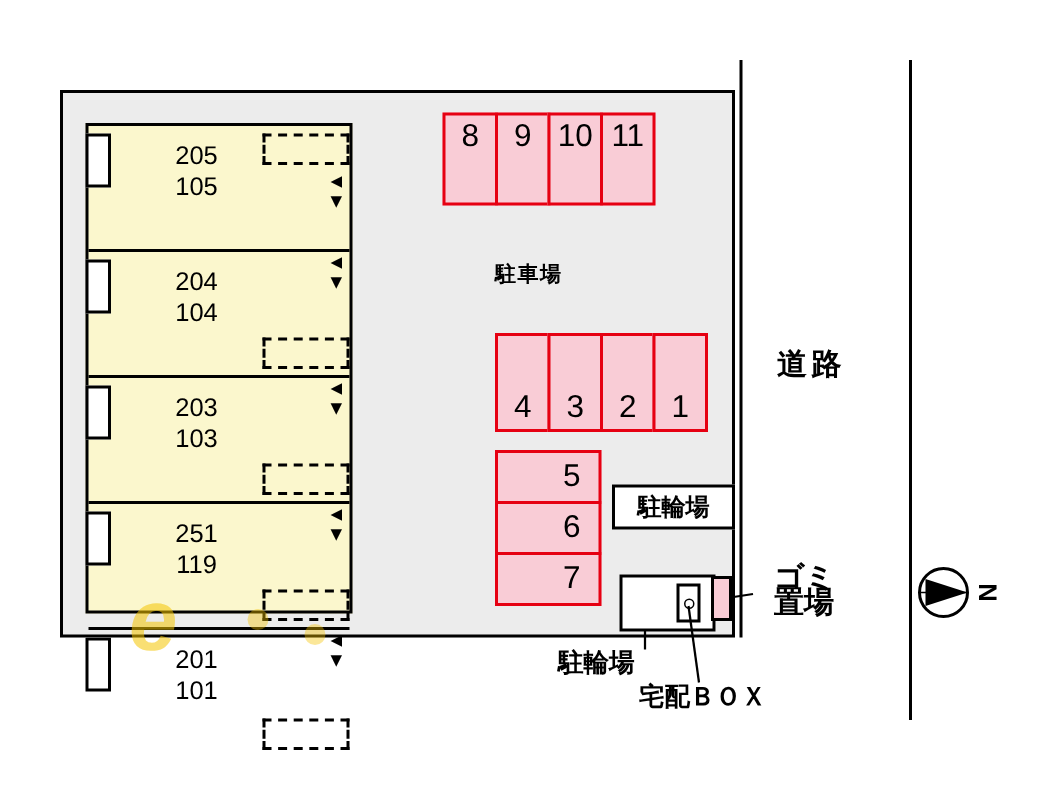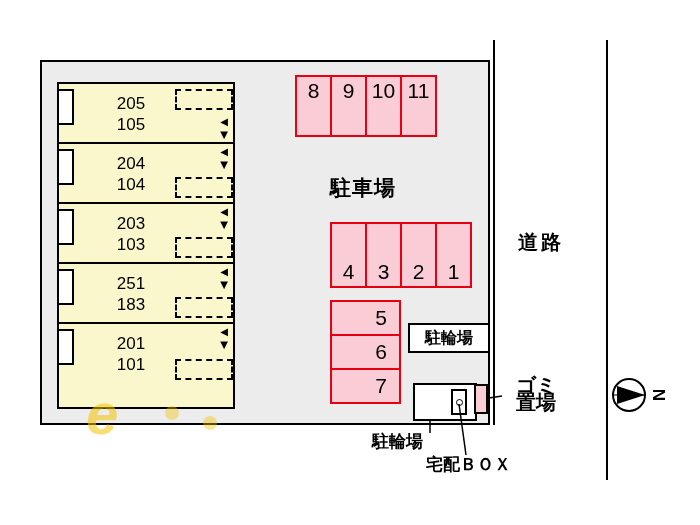--- a/index.html
+++ b/index.html
@@ -7,21 +7,21 @@
   body { font-family:"Liberation Sans","DejaVu Sans",sans-serif; color:#000; }
   .canvas { position:relative; width:700px; height:525px; background:#fff; overflow:hidden; }
 
   
   .plot { position:absolute; left:40px; top:60px; width:450px; height:365px;
           background:#ececec; border:2px solid #000; }
 
   
   .building { position:absolute; left:15px; top:20px; width:178px; height:327px;
               border:2px solid #000; background:#fbf7cd; }
-  .unit { position:relative; height:60px; border-bottom:2px solid #000; }
+  .unit { position:relative; height:84px; border-bottom:2px solid #000; }
   .unit:last-child { border-bottom:none; }
   .balcony { position:absolute; left:-2px; top:5px; width:17px; height:36px;
              background:#fff; border:2px solid #000; }
   .unit-label { position:absolute; left:26px; top:9px; width:92px; text-align:center;
                 font-size:17px; line-height:21px; }
   .porch { position:absolute; right:0; width:58px; height:21px; border:2px dashed #000; }
   .porch.top { top:5px; }
   .porch.bottom { bottom:4px; }
   .tri { position:absolute; right:5px; font-size:10px; line-height:12px;
          font-family:"DejaVu Sans",sans-serif; }
@@ -36,21 +36,21 @@
   .stall span { font-size:21px; line-height:24px; }
   .stalls-top { left:253px; top:13px; height:62px; }
   .stalls-top .stall { align-items:flex-start; padding-top:2px; }
   .stalls-mid { left:288px; top:160px; height:66px; }
   .stalls-mid .stall { align-items:flex-end; padding-bottom:2px; }
   .stalls-col { left:288px; top:238px; width:71px; flex-direction:column; }
   .stalls-col .stall { width:100%; height:36px; margin-left:0; margin-top:-2px;
                        justify-content:flex-end; align-items:center; padding-right:12px; }
   .stalls-col .stall:first-child { margin-top:0; }
 
-  .parking-label { position:absolute; left:288px; top:112px; font-size:21px;
+  .parking-label { position:absolute; left:288px; top:112px; font-size:14px;
                    font-weight:bold; letter-spacing:1px; }
 
   
   .bike-box { position:absolute; left:366px; top:261px; width:82px; height:30px;
               background:#fff; border:2px solid #000; display:flex; align-items:center;
               justify-content:center; font-size:16px; font-weight:bold; }
   .shed { position:absolute; left:371px; top:321px; width:64px; height:38px;
           background:#fff; border:2px solid #000; }
   .delivery-box { position:absolute; right:8px; top:4px; width:16px; height:26px;
                   border:2px solid #000; background:#fff; }
@@ -119,21 +119,21 @@
         </div>
         <div class="porch bottom"></div>
         <span class="tri tri-left">◀</span>
         <span class="tri tri-down">▼</span>
       </div>
 
       <div class="unit uN">
         <div class="balcony"></div>
         <div class="unit-label">
           <span>251</span><br>
-          <span>183</span>
+          <span>119</span>
         </div>
         <div class="porch bottom"></div>
         <span class="tri tri-left">◀</span>
         <span class="tri tri-down">▼</span>
       </div>
 
       <div class="unit uN">
         <div class="balcony"></div>
         <div class="unit-label">
           <span>201</span><br>

